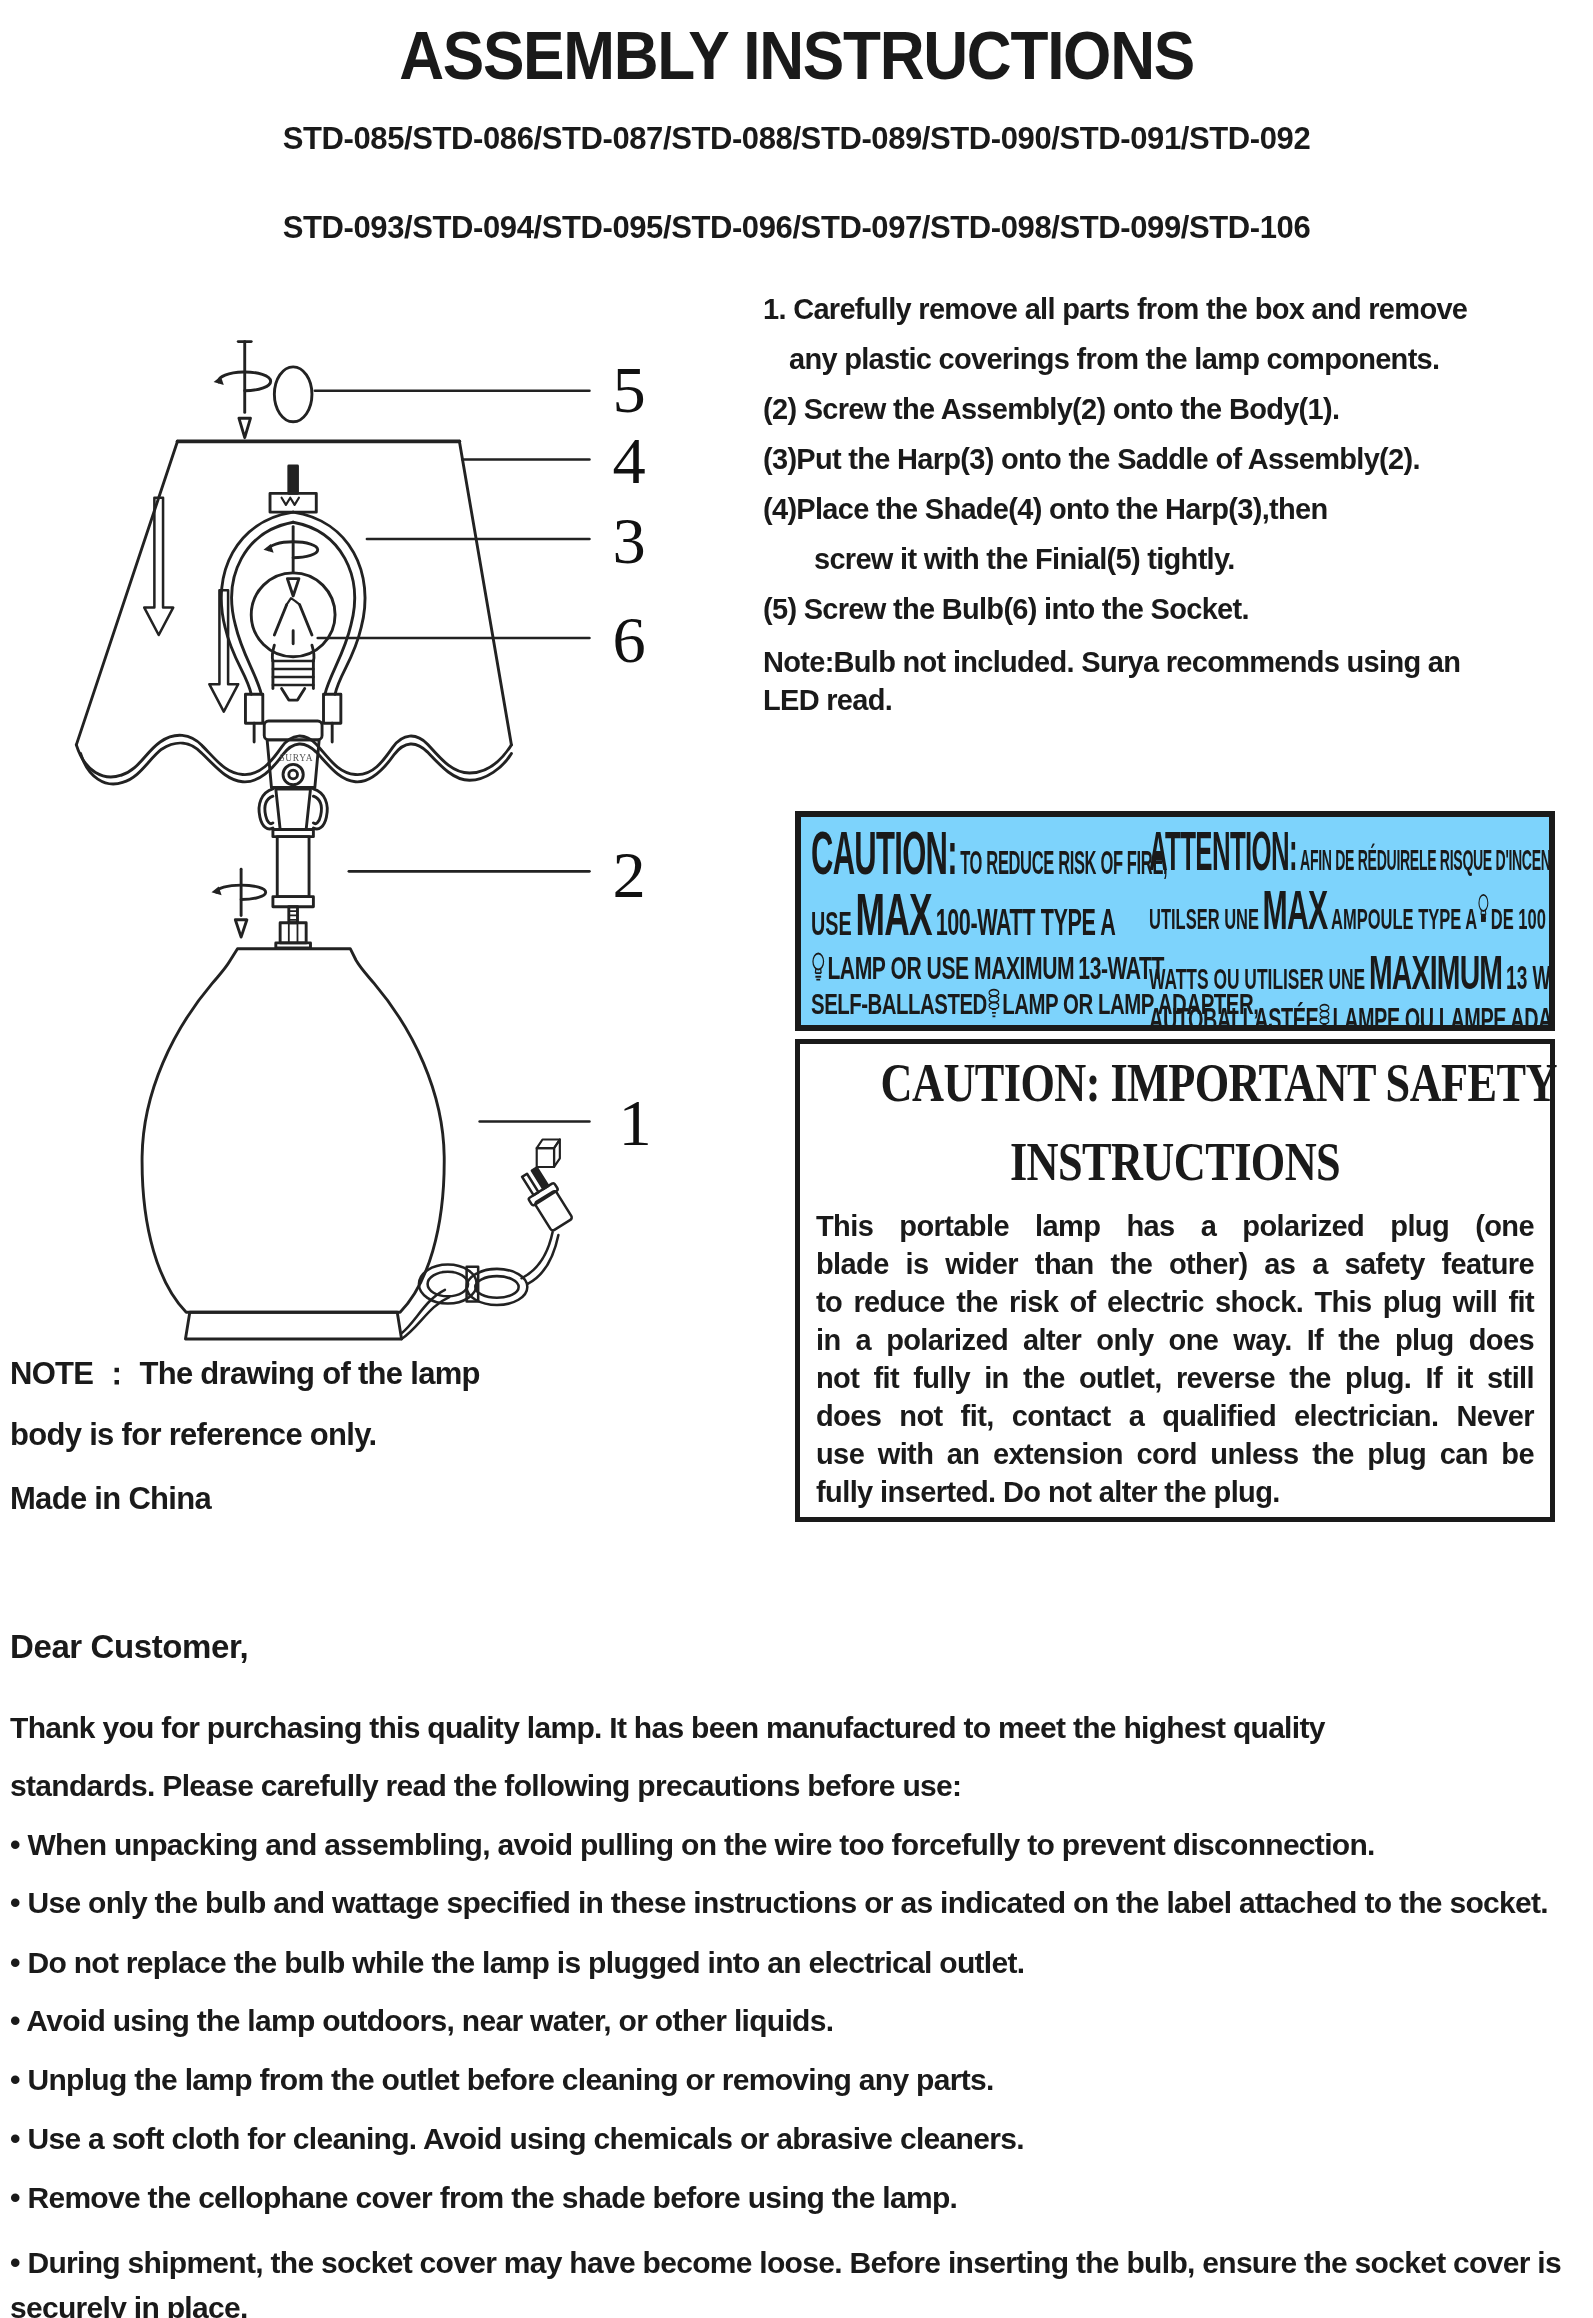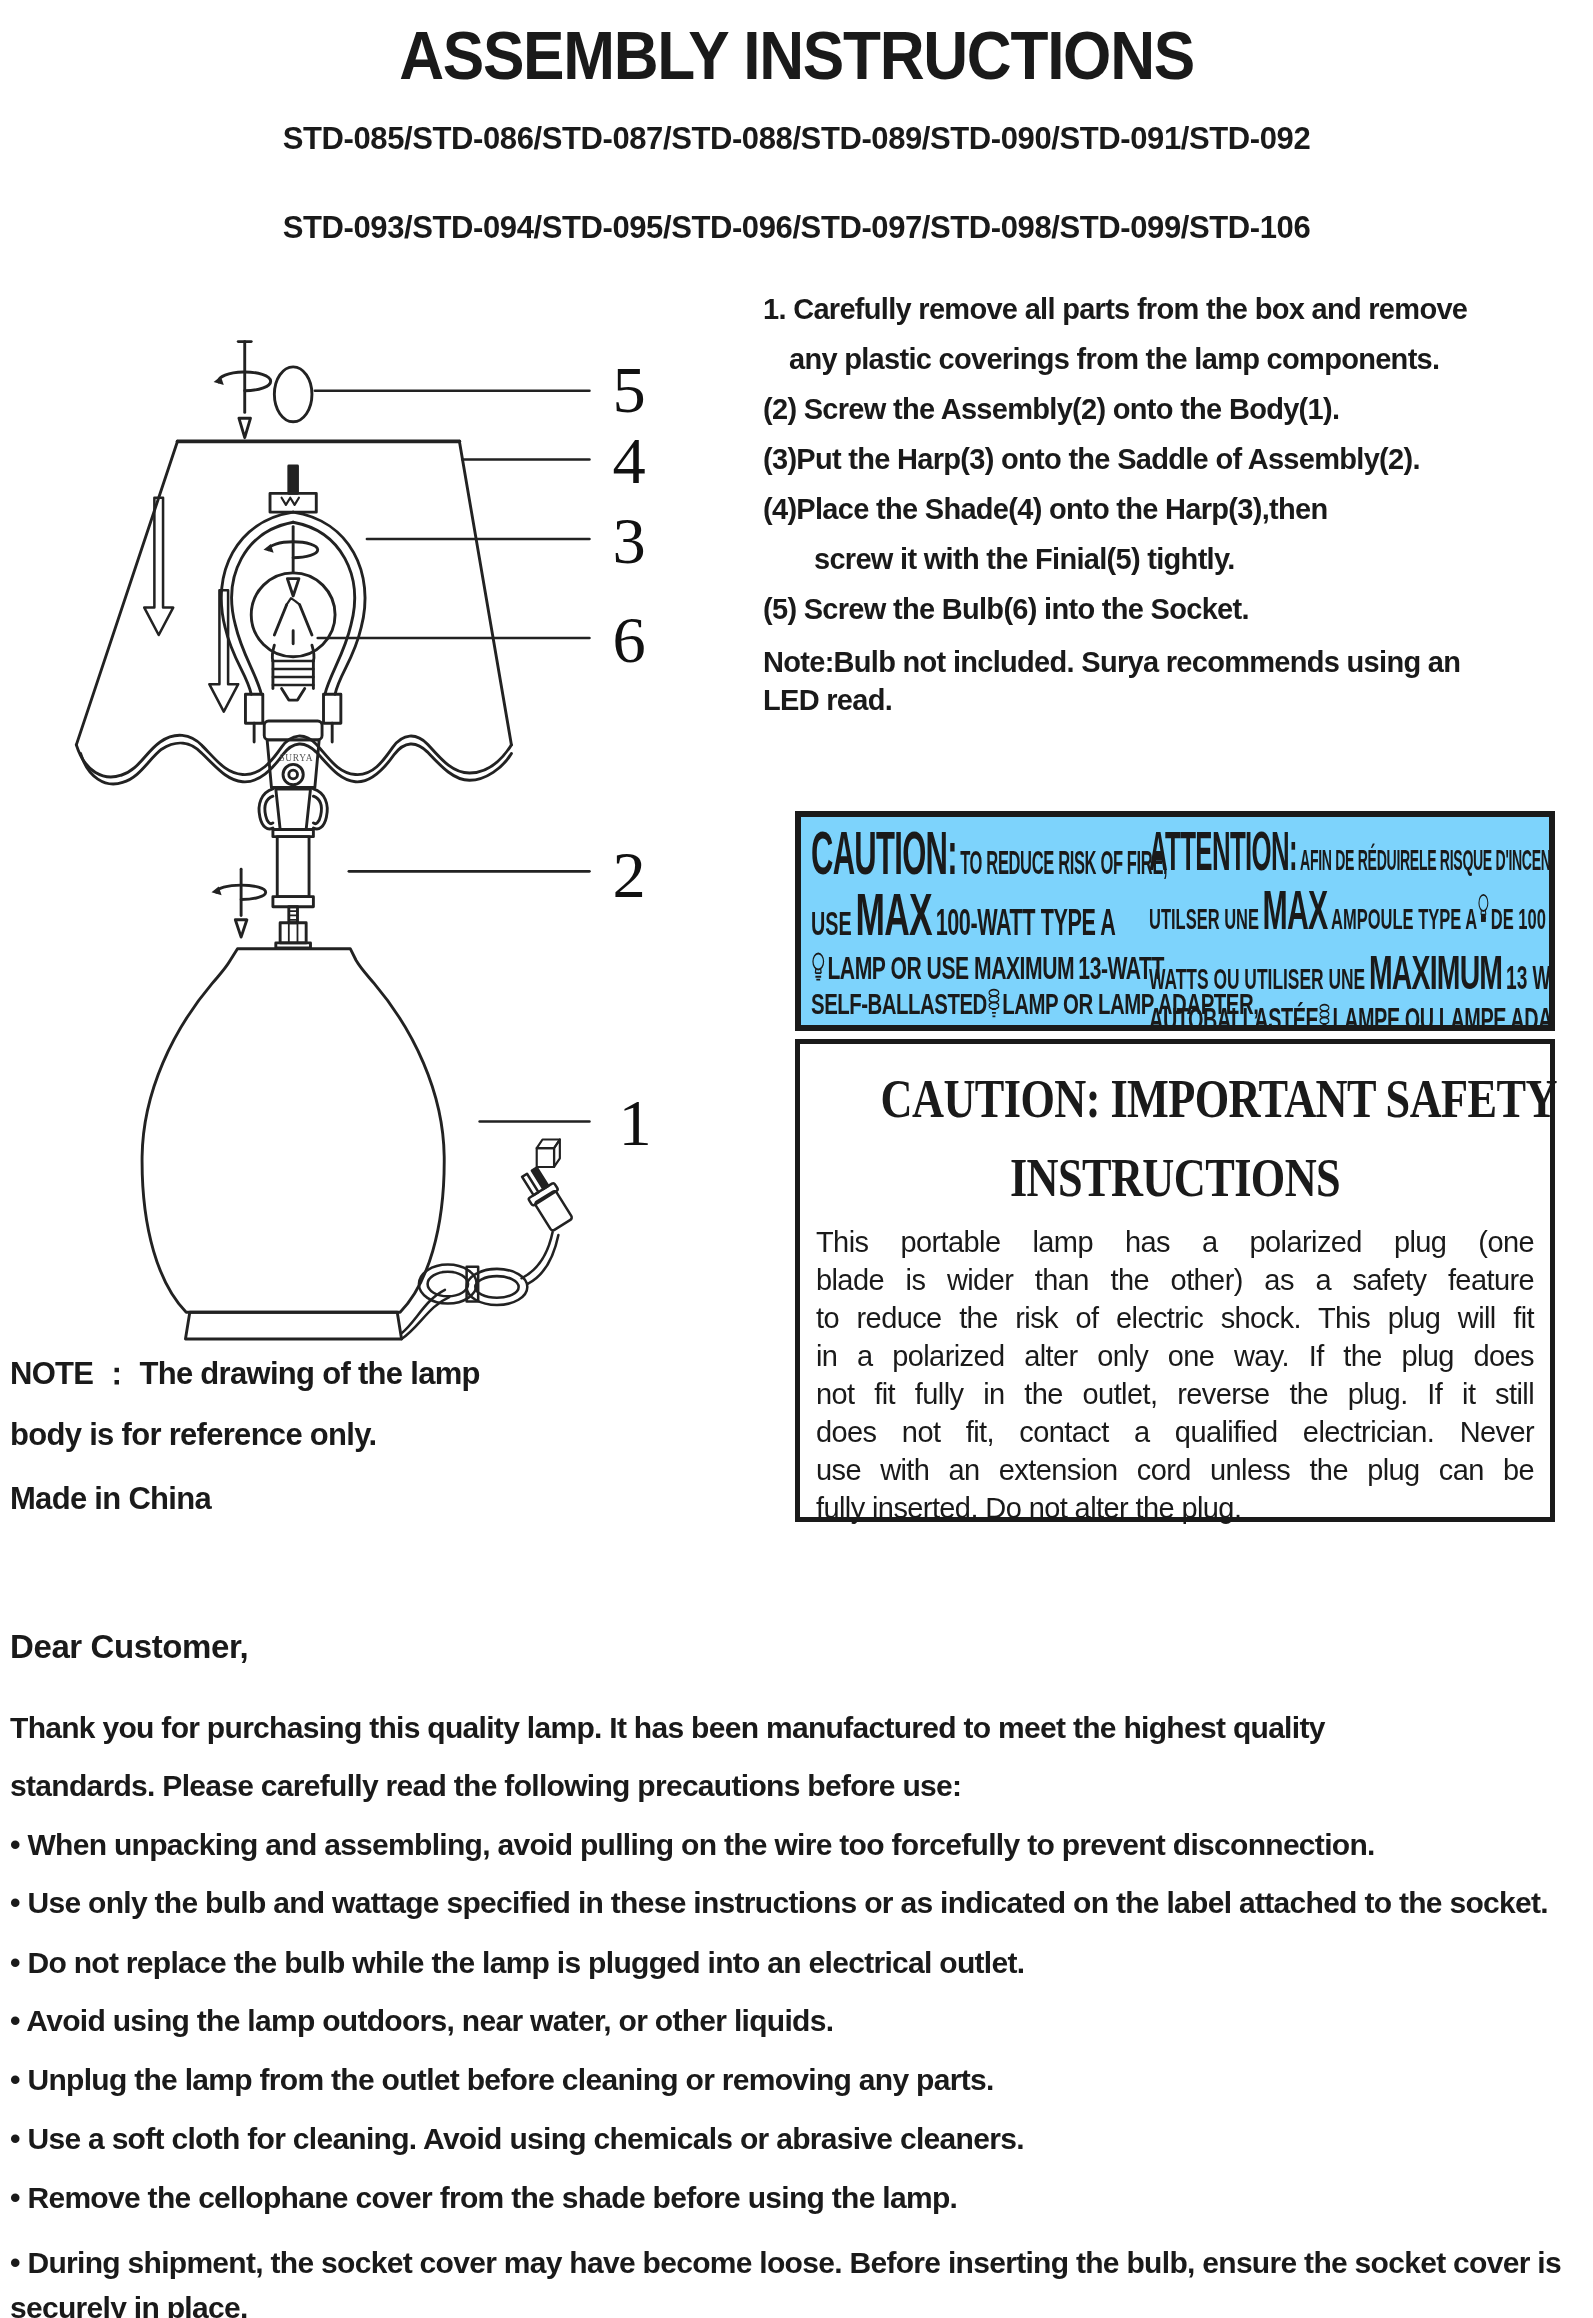--- a/index.html
+++ b/index.html
@@ -43,26 +43,26 @@
   .fr-r3{transform:scaleX(.58);margin-top:1.4px;} .fr-r4{transform:scaleX(.62);margin-top:1.4px;}
   .fr-big{font-size:55px;line-height:54px;font-weight:bold;letter-spacing:-1.4px;}
   .fr-s1{font-size:30px;font-weight:bold;letter-spacing:-0.7px;}
   .fr-mid{font-size:30px;font-weight:bold;}
   .fr-max{font-size:55px;font-weight:bold;letter-spacing:-1.4px;}
   .fr-maximum{font-size:49px;font-weight:bold;letter-spacing:-1.4px;}
   .fr-13{font-size:33px;font-weight:bold;}
   .fr-t4{font-size:32px;font-weight:bold;letter-spacing:-0.7px;}
   
   .sbox{position:absolute;left:795px;top:1039px;width:760px;height:483px;border:5.8px solid #1a1a1a;
-        box-sizing:border-box;padding:26px 16px 0 16px;background:#fff;}
+        box-sizing:border-box;padding:10px 16px 0 16px;background:#fff;}
   .stitle{font-family:"Liberation Serif",serif;font-weight:bold;text-align:center;font-size:54px;
           line-height:46px;letter-spacing:-0.7px;transform:scaleX(.82);transform-origin:center;white-space:nowrap;}
   .st1{margin-top:5.8px;} .st2{margin-top:33px;}
   .sbody{margin-top:22px;}
-  .sline{font-size:29px;line-height:38px;font-weight:normal;letter-spacing:-0.6px;
+  .sline{font-size:29px;line-height:38px;font-weight:bold;letter-spacing:-0.6px;
          text-align:justify;text-align-last:justify;}
   .sline.last{text-align-last:left;}
   
   .abs{position:absolute;left:10px;font-weight:bold;letter-spacing:-0.7px;white-space:nowrap;}
   .note-l{font-size:31px;}
   .greet{font-size:33px;letter-spacing:-0.4px;}
   .cust{font-size:30px;}
   .bullet{font-size:30px;}
   .wrap2{white-space:normal;width:1576px;line-height:45px;}
   svg text{font-family:"Liberation Serif",serif;}

